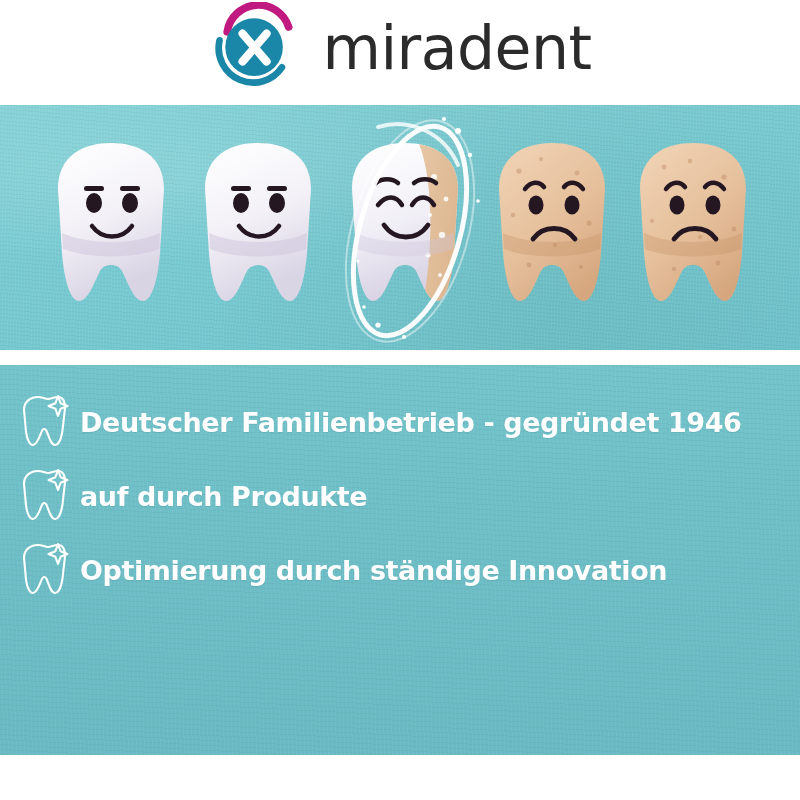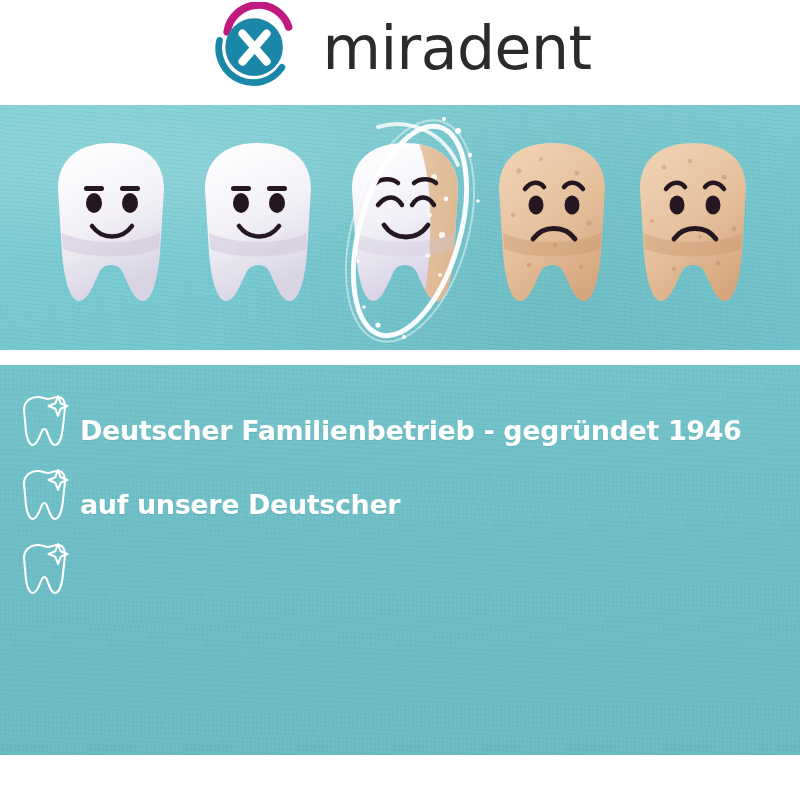--- a/index.html
+++ b/index.html
@@ -118,21 +118,21 @@
   }
   .feature-list {
     position: relative;
     z-index: 2;
     list-style: none;
     margin: 0;
     padding: 0;
   }
   .feature-item {
     display: flex;
-    align-items: flex-end;
+    align-items: center;
     margin-bottom: 16px;
   }
   .feature-icon {
     flex: 0 0 auto;
     width: 52px;
     height: 56px;
     margin-right: 10px;
     margin-top: 2px;
   }
   .feature-icon svg { display: block; width: 100%; height: 100%; }
@@ -395,32 +395,35 @@
     <li class="feature-item">
       <span class="feature-icon">
         <svg viewBox="0 0 52 56">
           <path d="M6 17 C6 8 13 4 20 4 C24 4 27 6 30 6 C33 6 36 4 40 4 C45 4 47 8 47 15
                    L45 33 C44 44 41 52 37 52 C33 52 31 44 29 39 C27.5 35 25 35 23.5 39
                    C21.5 44 19 52 15 52 C11 52 8 44 7.5 33 Z" fill="none" stroke="#ffffff" stroke-width="2.1" stroke-linejoin="round"></path>
           <path d="M40 3 L42.6 10.2 L49.5 13 L42.6 15.8 L40 23 L37.4 15.8 L30.5 13 L37.4 10.2 Z" fill="none" stroke="#ffffff" stroke-width="2.1" stroke-linejoin="round"></path>
         </svg>
       </span>
       <span class="feature-text">
-        <span class="line2">auf unsere Deutscher</span>
+        <span class="line2">auf durch Produkte</span>
       </span>
     </li>
 
 
     <li class="feature-item">
       <span class="feature-icon">
         <svg viewBox="0 0 52 56">
           <path d="M6 17 C6 8 13 4 20 4 C24 4 27 6 30 6 C33 6 36 4 40 4 C45 4 47 8 47 15
                    L45 33 C44 44 41 52 37 52 C33 52 31 44 29 39 C27.5 35 25 35 23.5 39
                    C21.5 44 19 52 15 52 C11 52 8 44 7.5 33 Z" fill="none" stroke="#ffffff" stroke-width="2.1" stroke-linejoin="round"></path>
           <path d="M40 3 L42.6 10.2 L49.5 13 L42.6 15.8 L40 23 L37.4 15.8 L30.5 13 L37.4 10.2 Z" fill="none" stroke="#ffffff" stroke-width="2.1" stroke-linejoin="round"></path>
         </svg>
       </span>
+      <span class="feature-text">
+        <span>Optimierung durch ständige Innovation</span>
+      </span>
     </li>
 
   </ul>
 </div>
 
 <div class="footer-strip"></div>
 
 </body></html>

